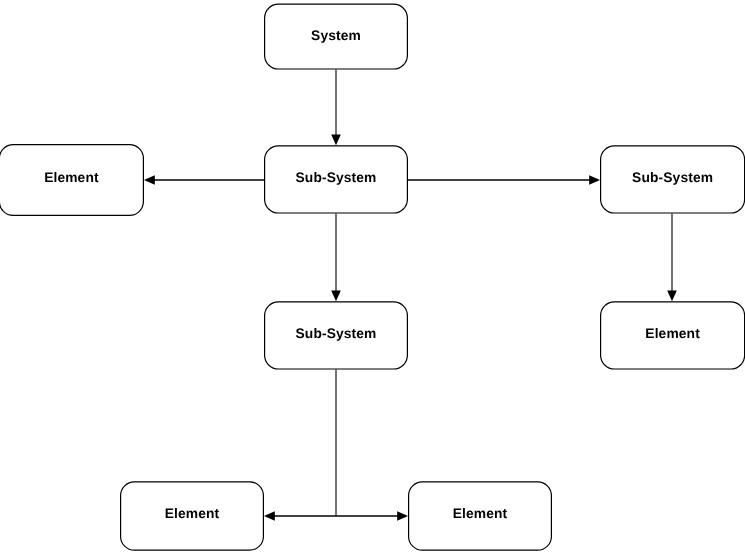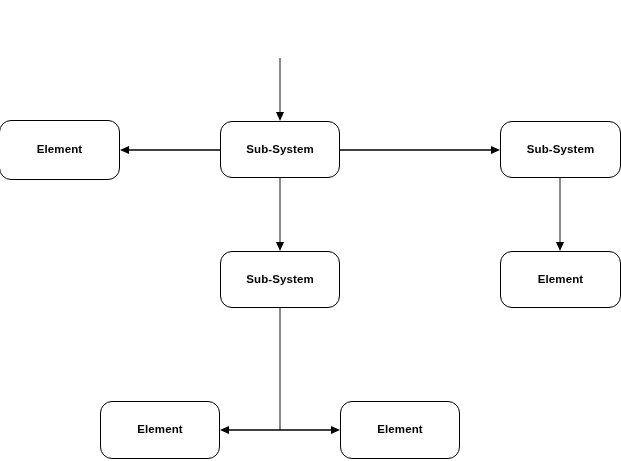--- a/index.html
+++ b/index.html
@@ -102,20 +102,23 @@
     </g>
 
     <g>
       <line x1="280" y1="308" x2="280" y2="430" stroke="#4d4d4d" stroke-width="1.3"></line>
       <line x1="228" y1="430" x2="332" y2="430" stroke="#000000" stroke-width="1.3"></line>
       <path d="M229,426 L229,434 L220,430 Z" fill="#000000"></path>
       <path d="M331,426 L331,434 L340,430 Z" fill="#000000"></path>
     </g>
   </svg>
 
+  <div class="node n-system">
+    <span class="node-label">System</span>
+  </div>
 
   <div class="node n-element-left">
     <span class="node-label">Element</span>
   </div>
 
   <div class="node n-subsystem-mid">
     <span class="node-label">Sub-System</span>
   </div>
 
   <div class="node n-subsystem-rt">

